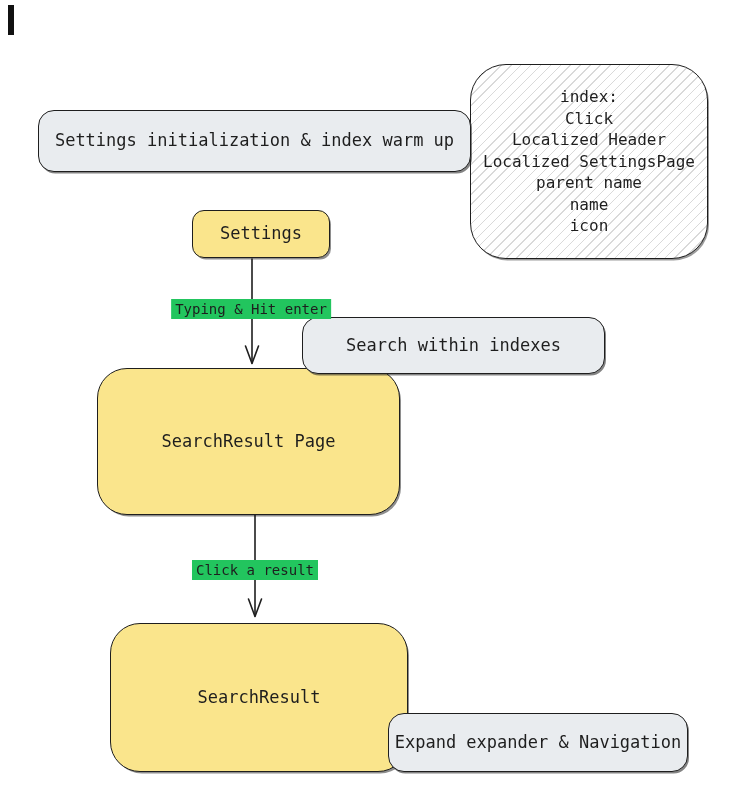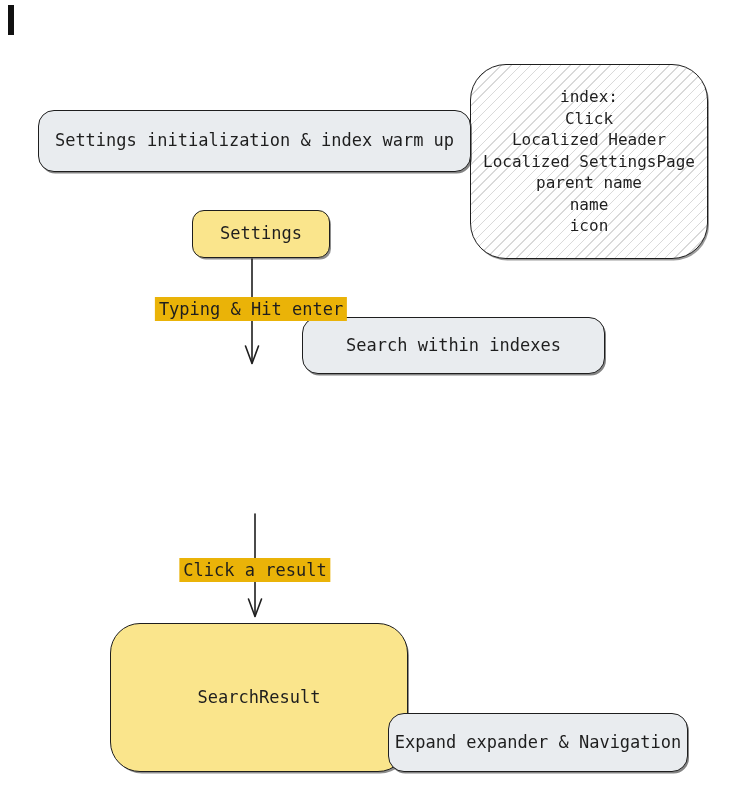--- a/index.html
+++ b/index.html
@@ -62,23 +62,23 @@
   }
   #edges {
     position: absolute;
     left: 0; top: 0;
     width: 750px; height: 806px;
     z-index: 1;
   }
   .edge-label {
     position: absolute;
     transform: translate(-50%, -50%);
-    background: #eab308;
+    background: #22c55e;
     padding: 2px 4px;
-    font-size: 17px;
+    font-size: 14px;
     white-space: nowrap;
     z-index: 5;
   }
   #edge-label-typing { left: 251px; top: 309px; }
   #edge-label-click  { left: 255px; top: 570px; }
 </style>
 </head>
 <body>
 
 <div class="canvas">
@@ -111,20 +111,23 @@
   </div>
 
   <div class="node yellow" id="node-searchbox">
     <span>Settings</span>
   </div>
 
   <div class="node gray" id="node-search-within">
     <span>Search within indexes</span>
   </div>
 
+  <div class="node yellow" id="node-searchresult">
+    <span>SearchResult Page</span>
+  </div>
 
   <div class="node yellow" id="node-settingspage">
     <span>SearchResult</span>
   </div>
 
   <div class="node gray" id="node-expand-nav">
     <span>Expand expander &amp; Navigation</span>
   </div>
 
   <div class="edge-label" id="edge-label-typing">Typing &amp; Hit enter</div>

